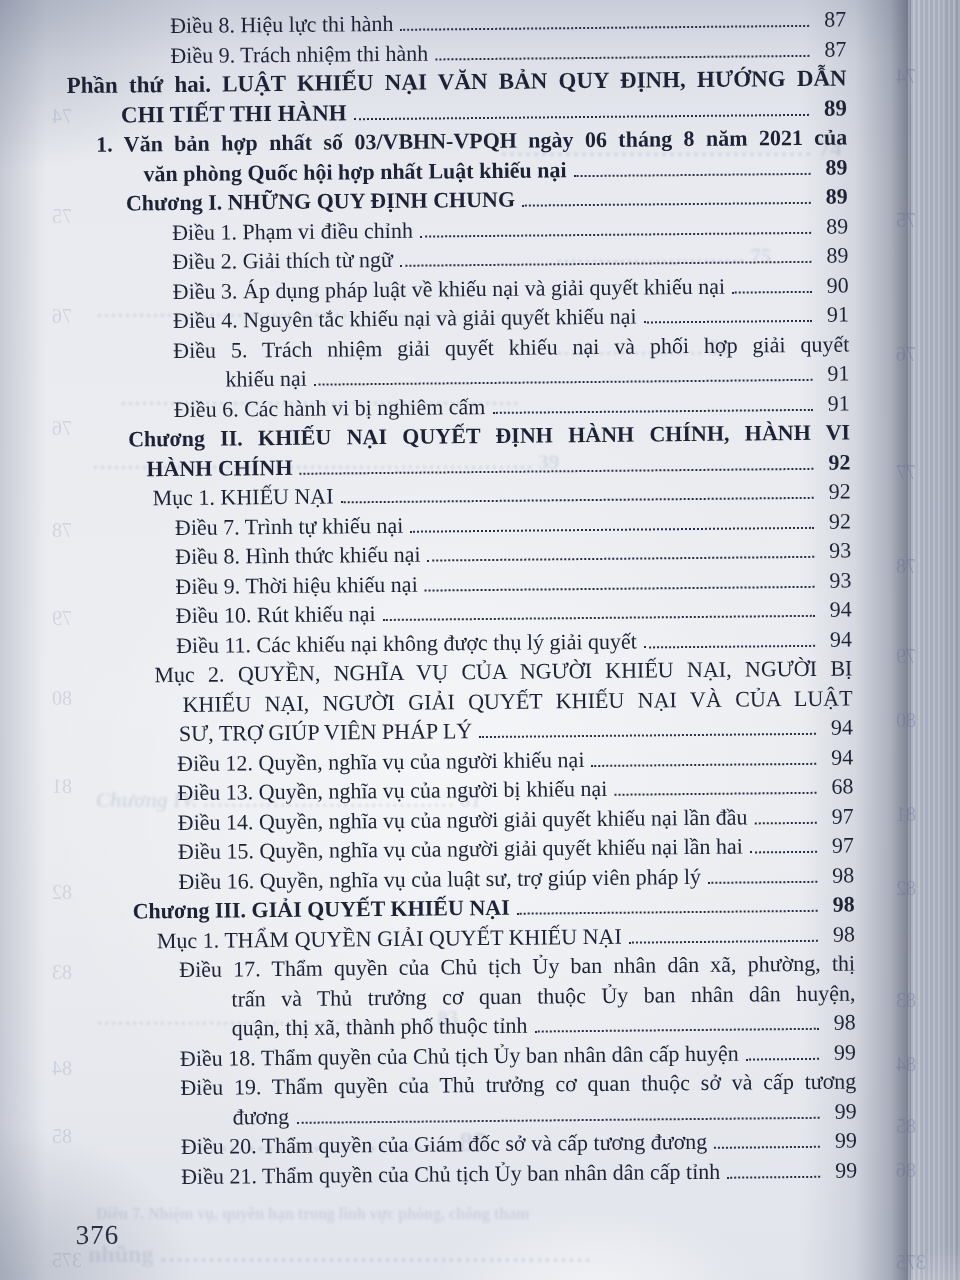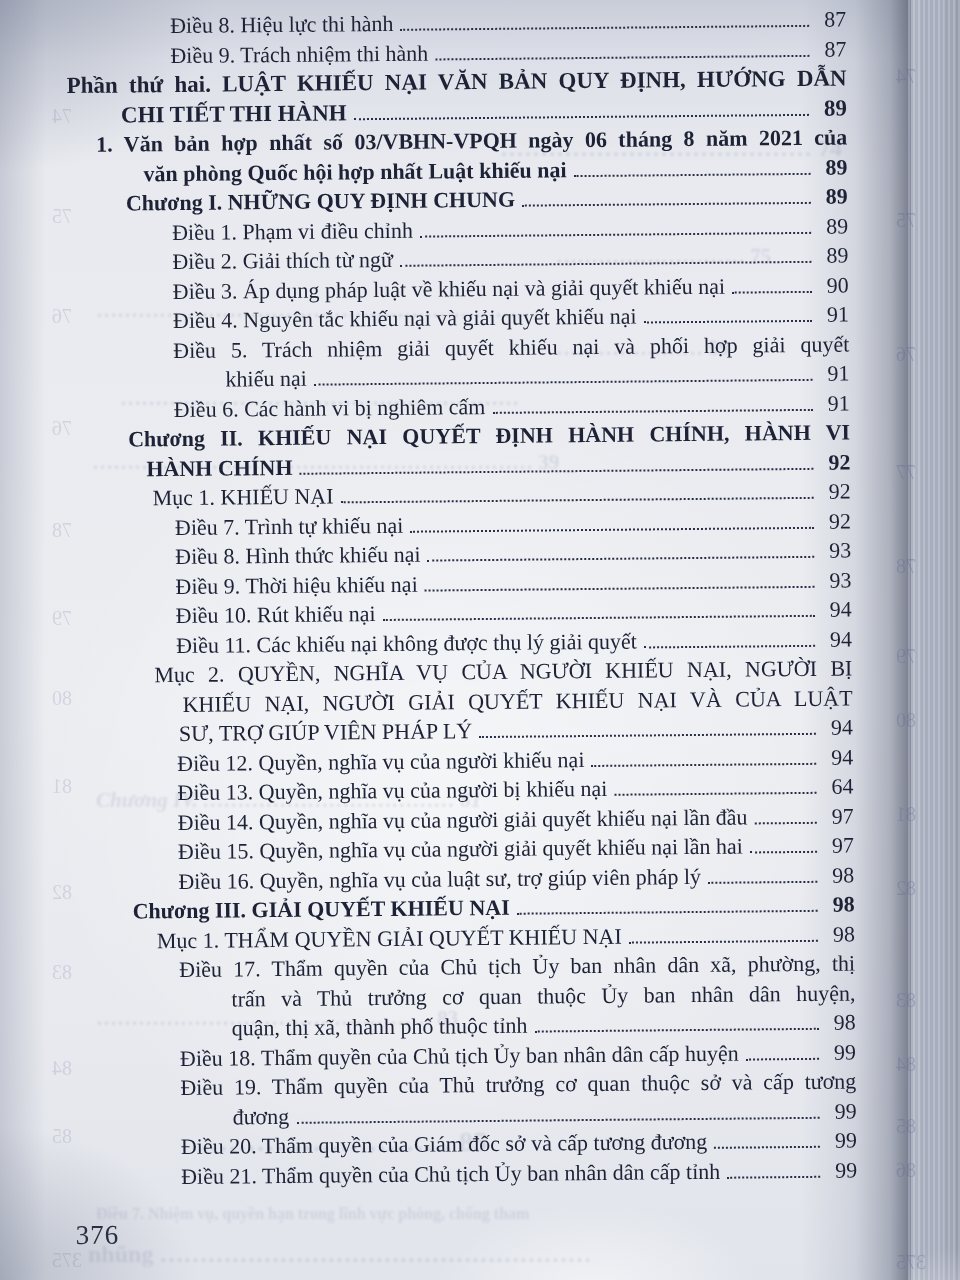--- a/index.html
+++ b/index.html
@@ -242,21 +242,21 @@
         <div class="lineflex ind-dieu">
           <span class="t">Điều 12. Quyền, nghĩa vụ của người khiếu nại</span>
           <span class="dots"></span>
           <span class="pg">94</span>
         </div>
       </div>
       <div class="entry st-dieu">
         <div class="lineflex ind-dieu">
           <span class="t">Điều 13. Quyền, nghĩa vụ của người bị khiếu nại</span>
           <span class="dots"></span>
-          <span class="pg">64</span>
+          <span class="pg">68</span>
         </div>
       </div>
       <div class="entry st-dieu">
         <div class="lineflex ind-dieu">
           <span class="t">Điều 14. Quyền, nghĩa vụ của người giải quyết khiếu nại lần đầu</span>
           <span class="dots"></span>
           <span class="pg">97</span>
         </div>
       </div>
       <div class="entry st-dieu">

